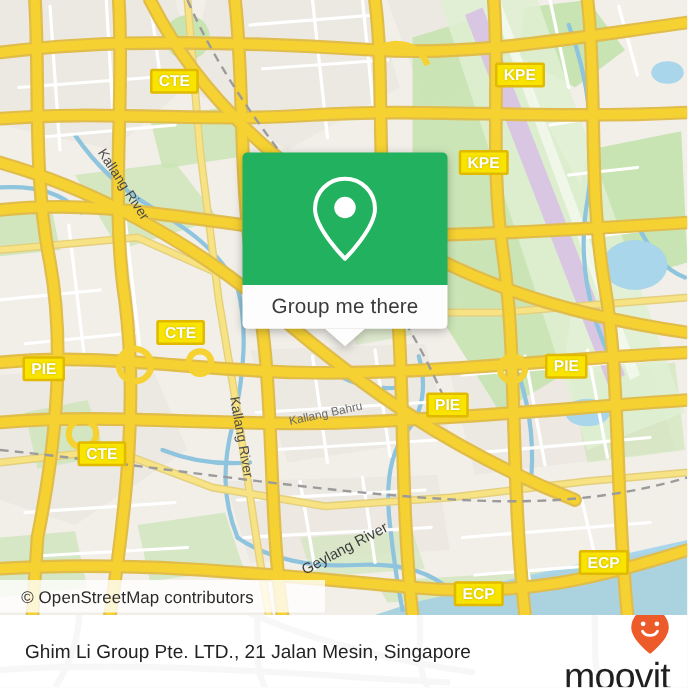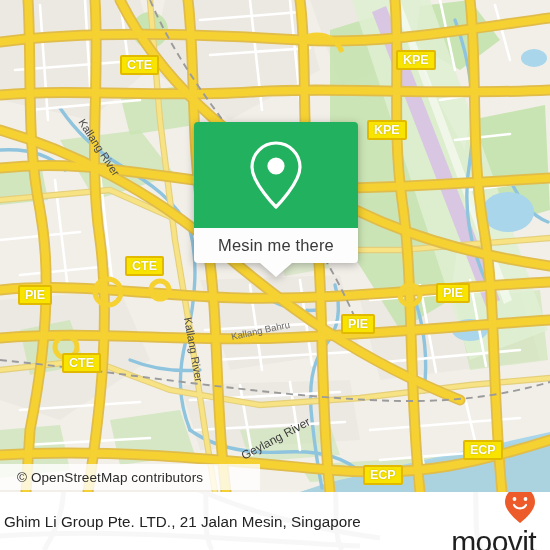--- a/index.html
+++ b/index.html
@@ -112,21 +112,21 @@
     pointer-events: none;
   }
   #footer-inner {
     position: relative;
     z-index: 2;
     width: 550px;
     height: 58px;
     display: flex;
     align-items: center;
     justify-content: space-between;
-    padding: 0 14px 0 4px;
+    padding: 0 14px 0 20px;
     box-sizing: border-box;
   }
   #footer-title {
     font-size: 15.2px;
     color: #222222;
     letter-spacing: 0.05px;
     white-space: nowrap;
   }
   #brand {
     display: flex;
@@ -348,21 +348,21 @@
     </div>
 
     <div id="callout">
       <div id="callout-green">
         <svg width="58" height="72" viewBox="0 0 58 72">
           <path d="M29 4 C 15.7 4, 5 14.7, 5 28 C 5 44, 29 68, 29 68 C 29 68, 53 44, 53 28 C 53 14.7, 42.3 4, 29 4 Z" fill="none" stroke="#ffffff" stroke-width="3.2" stroke-linejoin="round"></path>
           <circle cx="29" cy="27" r="8.6" fill="#ffffff"></circle>
         </svg>
       </div>
       <div id="callout-white">
-        <span>Mesin me there</span>
+        <span>Group me there</span>
       </div>
       <div id="callout-tail"></div>
     </div>
   </div>
 
   <div id="footer">
     <svg id="footer-watermark" viewBox="0 0 550 92">
       <g fill="none" stroke="#b9b9b9" stroke-width="5">
         <path d="M0 20 C 120 12, 240 24, 360 30 C 450 34, 500 20, 550 8"></path>
         <path d="M0 78 C 120 70, 240 82, 360 88"></path>

